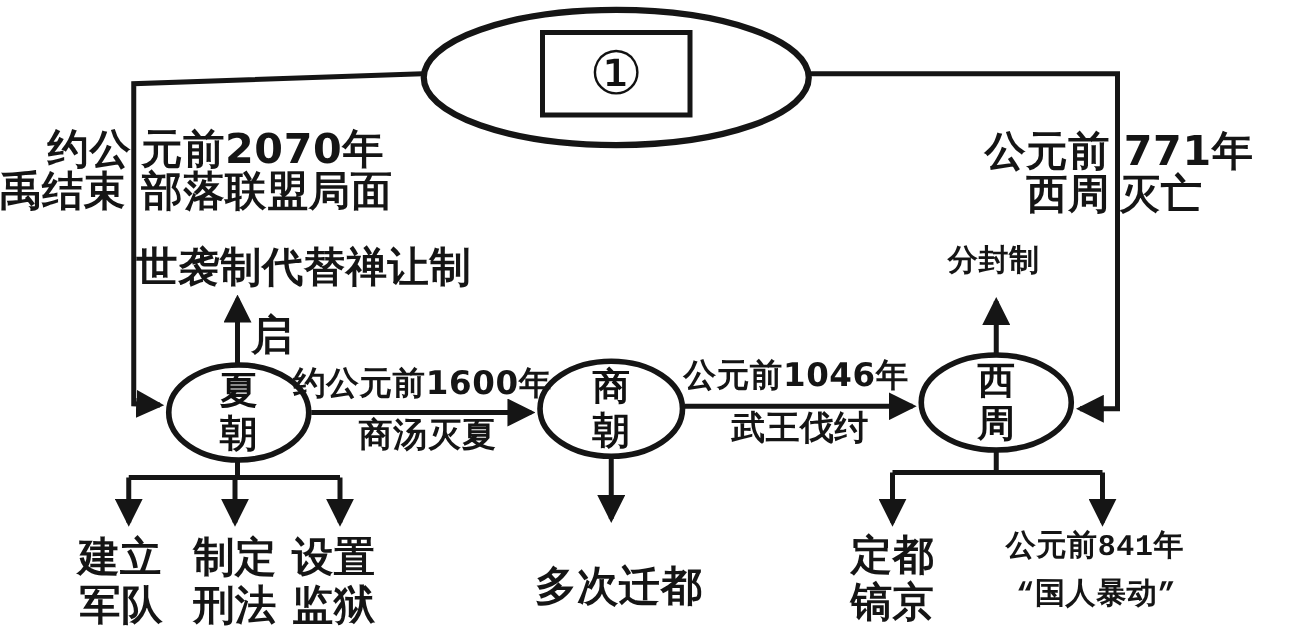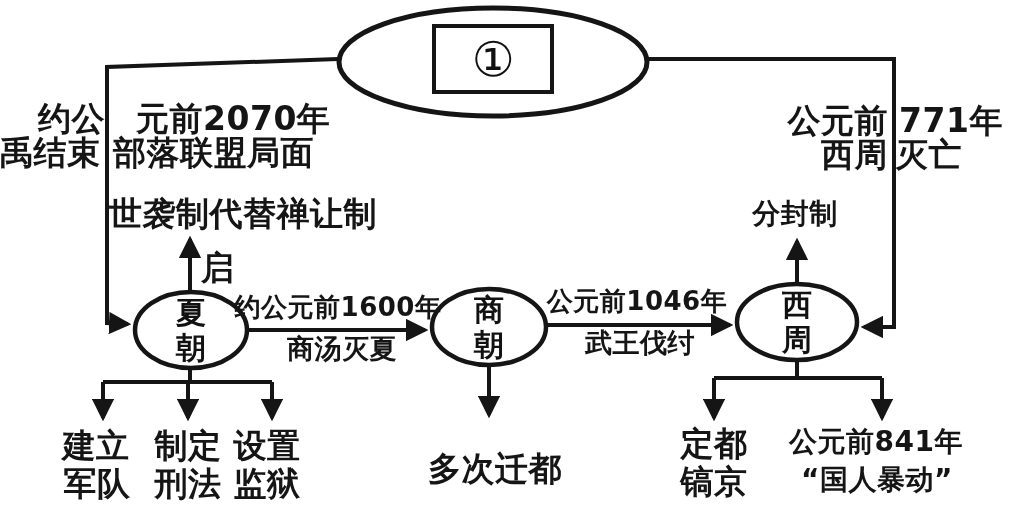--- a/index.html
+++ b/index.html
@@ -7,21 +7,21 @@
     position:relative;width:1036px;height:510px;background:#ffffff;overflow:hidden;
     font-family:"DejaVu Sans","Liberation Sans",sans-serif;color:#111111;
   }
   #wires{position:absolute;left:0;top:0;width:1036px;height:510px;}
   .lbl{
     position:absolute;font-weight:700;color:#151515;white-space:nowrap;
     line-height:1.12;letter-spacing:0.5px;
   }
   .cx{transform:translateX(-50%);}             
   .ralign{text-align:right;}
-  .f29{font-size:33px;} .f28{font-size:28px;} .f27{font-size:27px;} .f26{font-size:26px;}
+  .f29{font-size:33px;} .f28{font-size:24px;font-family:Liberation Mono, monospace;} .f27{font-size:27px;} .f26{font-size:26px;}
   .dynasty{
     position:absolute;transform:translate(-50%,-50%);text-align:center;
     font-size:30px;font-weight:700;line-height:35px;letter-spacing:0;
   }
   .dynasty span{display:block;}
   .circled-one{
     position:absolute;left:434px;top:26px;width:118px;height:66px;
     display:flex;align-items:center;justify-content:center;
     font-size:48px;font-weight:400;color:#111;
   }
@@ -65,21 +65,21 @@
     <line x1="882" y1="378" x2="882" y2="418" stroke="#151515" stroke-width="4" marker-end="url(#ah)"></line>
 
     <ellipse cx="191" cy="330" rx="56" ry="38" fill="#ffffff" stroke="#151515" stroke-width="4.5"></ellipse>
     <ellipse cx="489" cy="327" rx="57" ry="38" fill="#ffffff" stroke="#151515" stroke-width="4.5"></ellipse>
     <ellipse cx="797" cy="322" rx="60" ry="38" fill="#ffffff" stroke="#151515" stroke-width="4.5"></ellipse>
   </svg>
 
   <div class="circled-one">①</div>
 
   <div class="lbl f29 ralign" style="left:0;top:101px;width:105px;">约公</div>
-  <div class="lbl f29" style="left:113px;top:101px;margin-left:23px;">元前2070年</div>
+  <div class="lbl f29" style="left:113px;top:101px;">元前2070年</div>
   <div class="lbl f29 ralign" style="left:0;top:135px;width:88px;">禹结束</div>
   <div class="lbl f29" style="left:113px;top:135px;">部落联盟局面</div>
 
   <div class="lbl f29 ralign" style="left:738px;top:103px;width:150px;">公元前</div>
   <div class="lbl f29" style="left:899px;top:103px;">771年</div>
   <div class="lbl f29 ralign" style="left:738px;top:137px;width:150px;">西周</div>
   <div class="lbl f29" style="left:895px;top:137px;">灭亡</div>
 
   <div class="lbl f29" style="left:109px;top:196px;">世袭制代替禅让制</div>
   <div class="lbl f29" style="left:201px;top:250px;">启</div>

